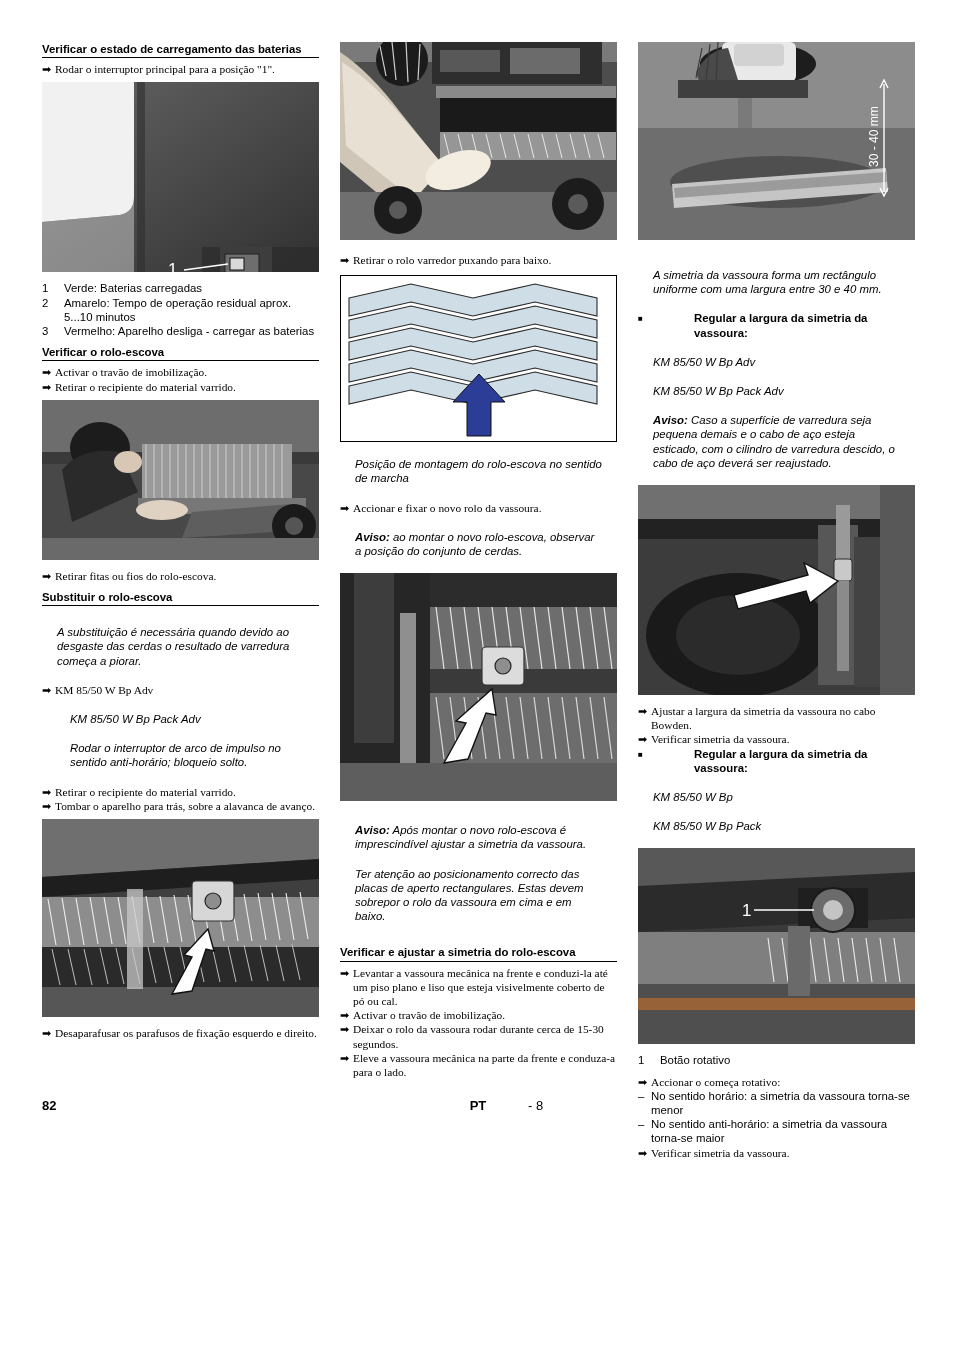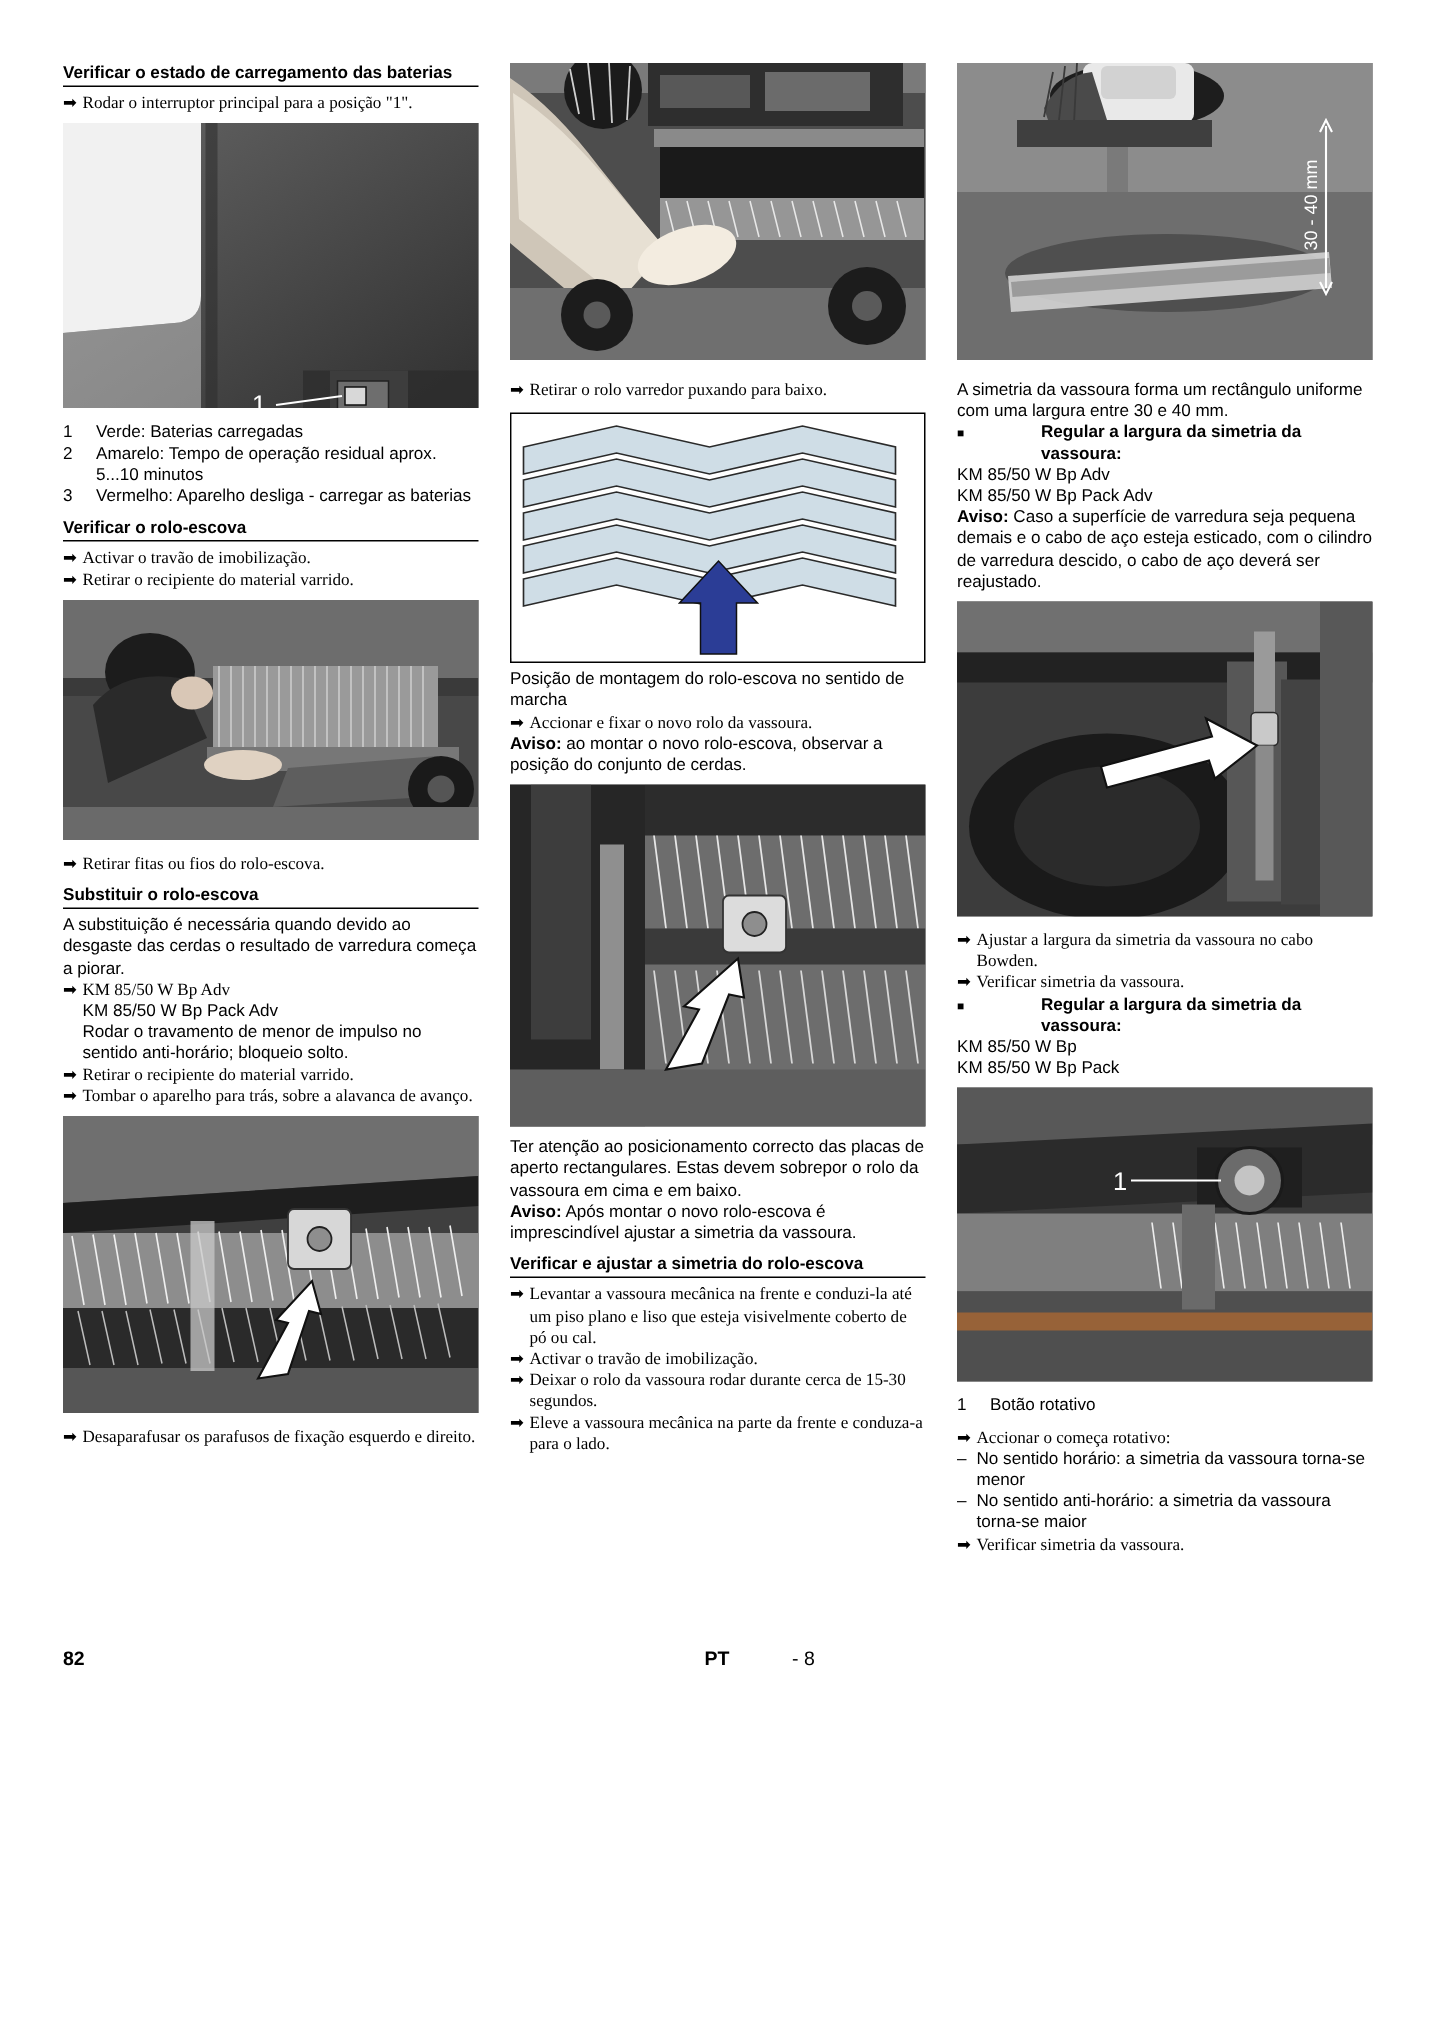--- a/index.html
+++ b/index.html
@@ -36,22 +36,23 @@
   }
   h3 {
     font-size: 11.4px;
     font-weight: bold;
     margin: 0 0 1px 0;
     line-height: 14.2px;
     border-bottom: 1px solid #000;
     padding-bottom: 1px;
   }
   p {
-    margin: 0;
+    margin: 15px;
     line-height: 14.2px;
+    font-style: italic;
   }
   .arrow-item {
     display: flex;
     margin: 0;
     line-height: 14.2px;
   }
   .arrow-item .mk {
     width: 13px;
     flex: 0 0 13px;
     font-size: 11px;
@@ -210,21 +211,21 @@
 
       <div class="sp7"></div>
       <h3>Substituir o rolo-escova</h3>
       <div class="sp3"></div>
       <p>A substituição é necessária quando devido ao desgaste das cerdas o resultado de varredura começa a piorar.</p>
       <div class="arrow-item">
         <span class="mk">➡</span>
         <span class="tx">KM 85/50 W Bp Adv</span>
       </div>
       <p class="indent">KM 85/50 W Bp Pack Adv</p>
-      <p class="indent">Rodar o travamento de menor de impulso no sentido anti-horário; bloqueio solto.</p>
+      <p class="indent">Rodar o interruptor de arco de impulso no sentido anti-horário; bloqueio solto.</p>
       <div class="arrow-item">
         <span class="mk">➡</span>
         <span class="tx">Retirar o recipiente do material varrido.</span>
       </div>
       <div class="arrow-item">
         <span class="mk">➡</span>
         <span class="tx">Tombar o aparelho para trás, sobre a alavanca de avanço.</span>
       </div>
 
       <div class="fig" style="height:198px;margin-top:6px;">
@@ -399,22 +400,22 @@
             <line x1="264" y1="124" x2="272" y2="186"></line>
           </g>
           <rect x="0" y="190" width="277" height="38" fill="#5e5e5e"></rect>
           <rect x="142" y="74" width="42" height="38" rx="4" fill="#dcdcdc" stroke="#333" stroke-width="1.2"></rect>
           <circle cx="163" cy="93" r="8" fill="#8e8e8e" stroke="#222" stroke-width="1.2"></circle>
           <path d="M104 190 L126 150 L116 148 L152 116 L156 142 L146 140 L128 186 Z" fill="#ffffff" stroke="#111" stroke-width="1.4"></path>
         </svg>
       </div>
 
       <div class="sp3"></div>
+      <p><span class="b">Aviso:</span><span> Após montar o novo rolo-escova é imprescindível ajustar a simetria da vassoura.</span></p>
       <p>Ter atenção ao posicionamento correcto das placas de aperto rectangulares. Estas devem sobrepor o rolo da vassoura em cima e em baixo.</p>
-      <p><span class="b">Aviso:</span><span> Após montar o novo rolo-escova é imprescindível ajustar a simetria da vassoura.</span></p>
 
       <div class="sp7"></div>
       <h3>Verificar e ajustar a simetria do rolo-escova</h3>
       <div class="sp3"></div>
       <div class="arrow-item">
         <span class="mk">➡</span>
         <span class="tx">Levantar a vassoura mecânica na frente e conduzi-la até um piso plano e liso que esteja visivelmente coberto de pó ou cal.</span>
       </div>
       <div class="arrow-item">
         <span class="mk">➡</span>

